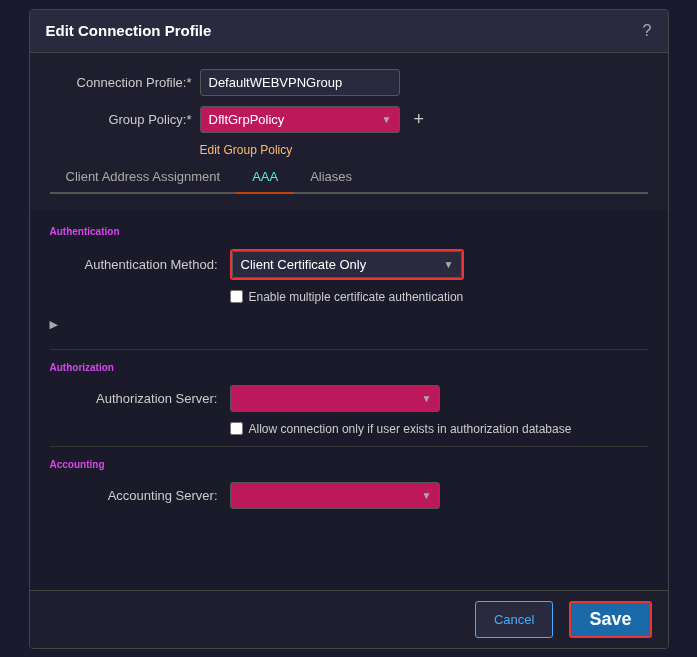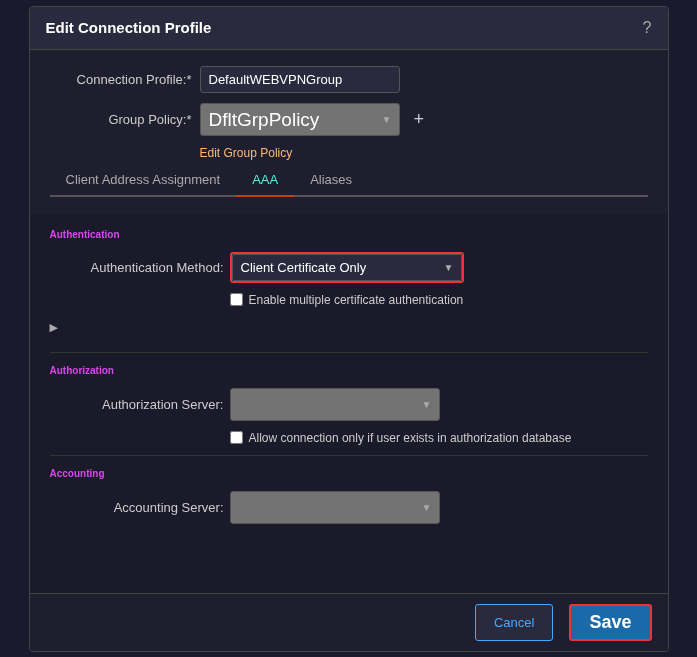--- a/index.html
+++ b/index.html
@@ -70,26 +70,26 @@
       font-size: 13px;
     }
     .form-input-connection {
       width: 200px;
     }
     .select-wrapper {
       position: relative;
       display: inline-block;
     }
     .form-select {
-      background: #737373;
+      background: #be185d;
       border: 1px solid #555;
       color: #fff;
       padding: 5px 28px 5px 8px;
       border-radius: 3px;
-      font-size: 19px;
+      font-size: 13px;
       appearance: none;
       cursor: pointer;
     }
     .form-select-group {
       width: 200px;
     }
     .select-arrow {
       position: absolute;
       right: 8px;
       top: 50%;
@@ -145,21 +145,21 @@
       margin-bottom: 12px;
     }
     .auth-row {
       display: flex;
       align-items: center;
       margin-bottom: 10px;
     }
     .auth-label {
       width: 180px;
       text-align: right;
-      padding-right: 6px;
+      padding-right: 12px;
       color: #ccc;
     }
     .auth-select-wrapper {
       position: relative;
       display: inline-block;
       border: 2px solid #e33;
       border-radius: 3px;
     }
     .auth-select {
       background: #2a2a3e;

